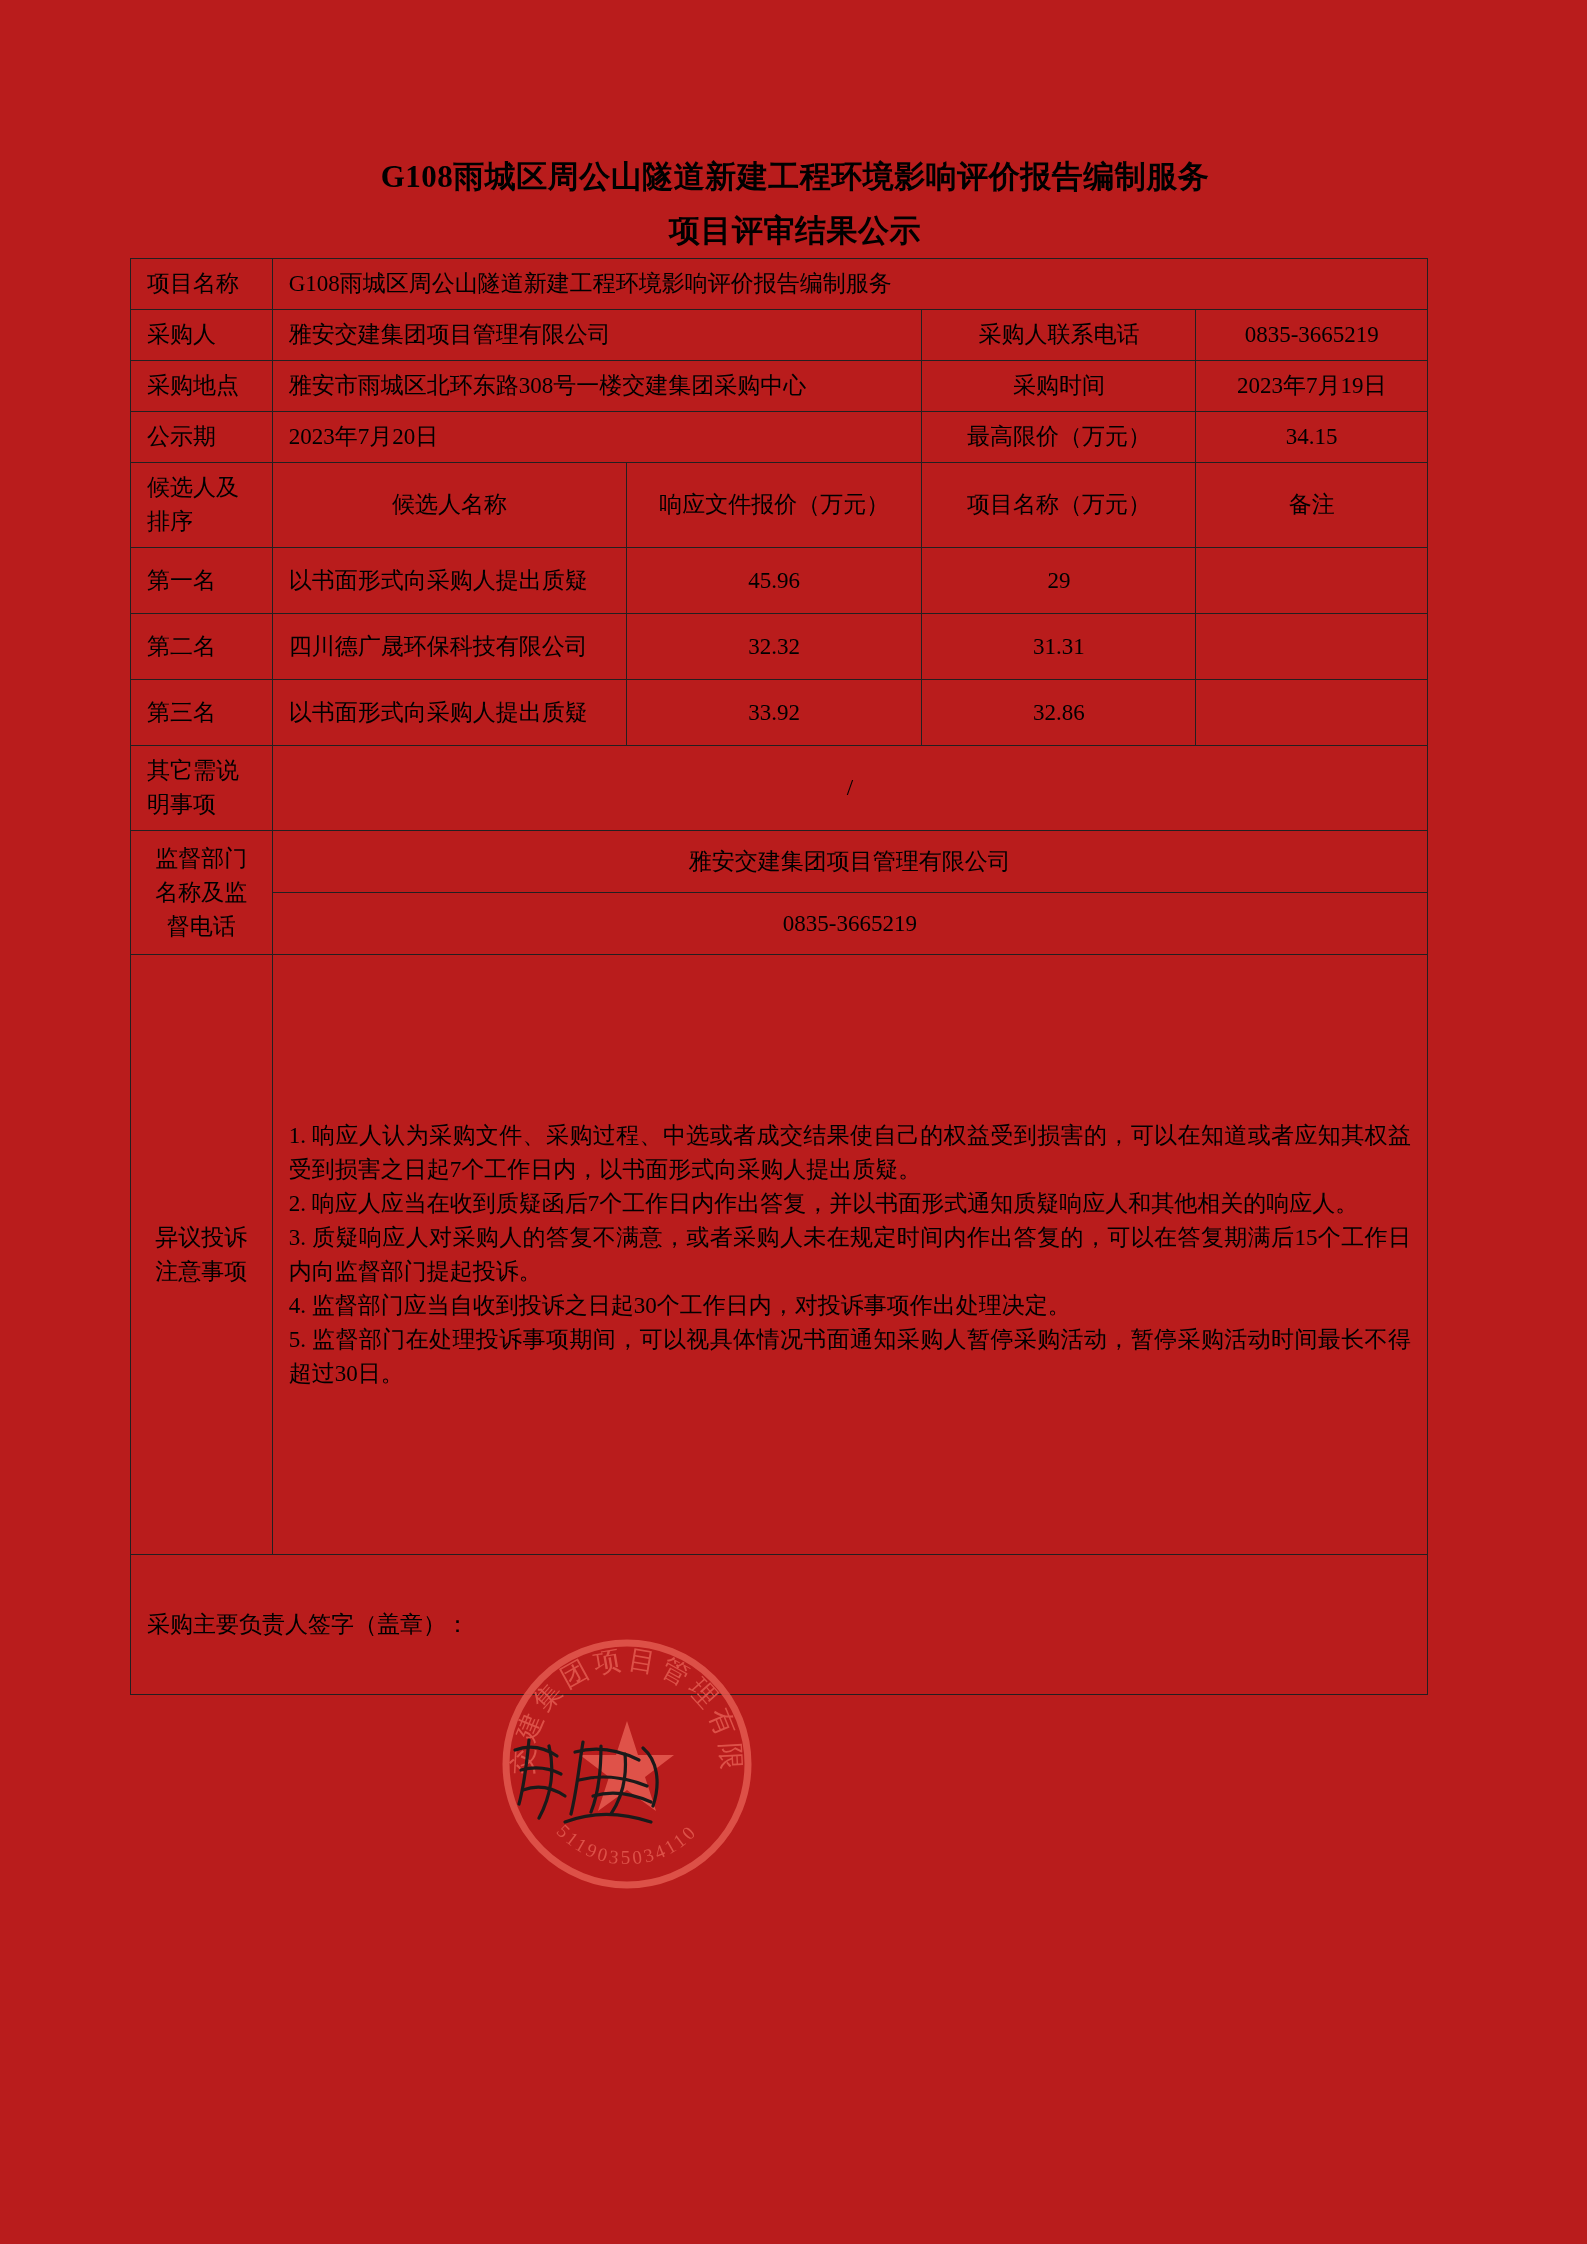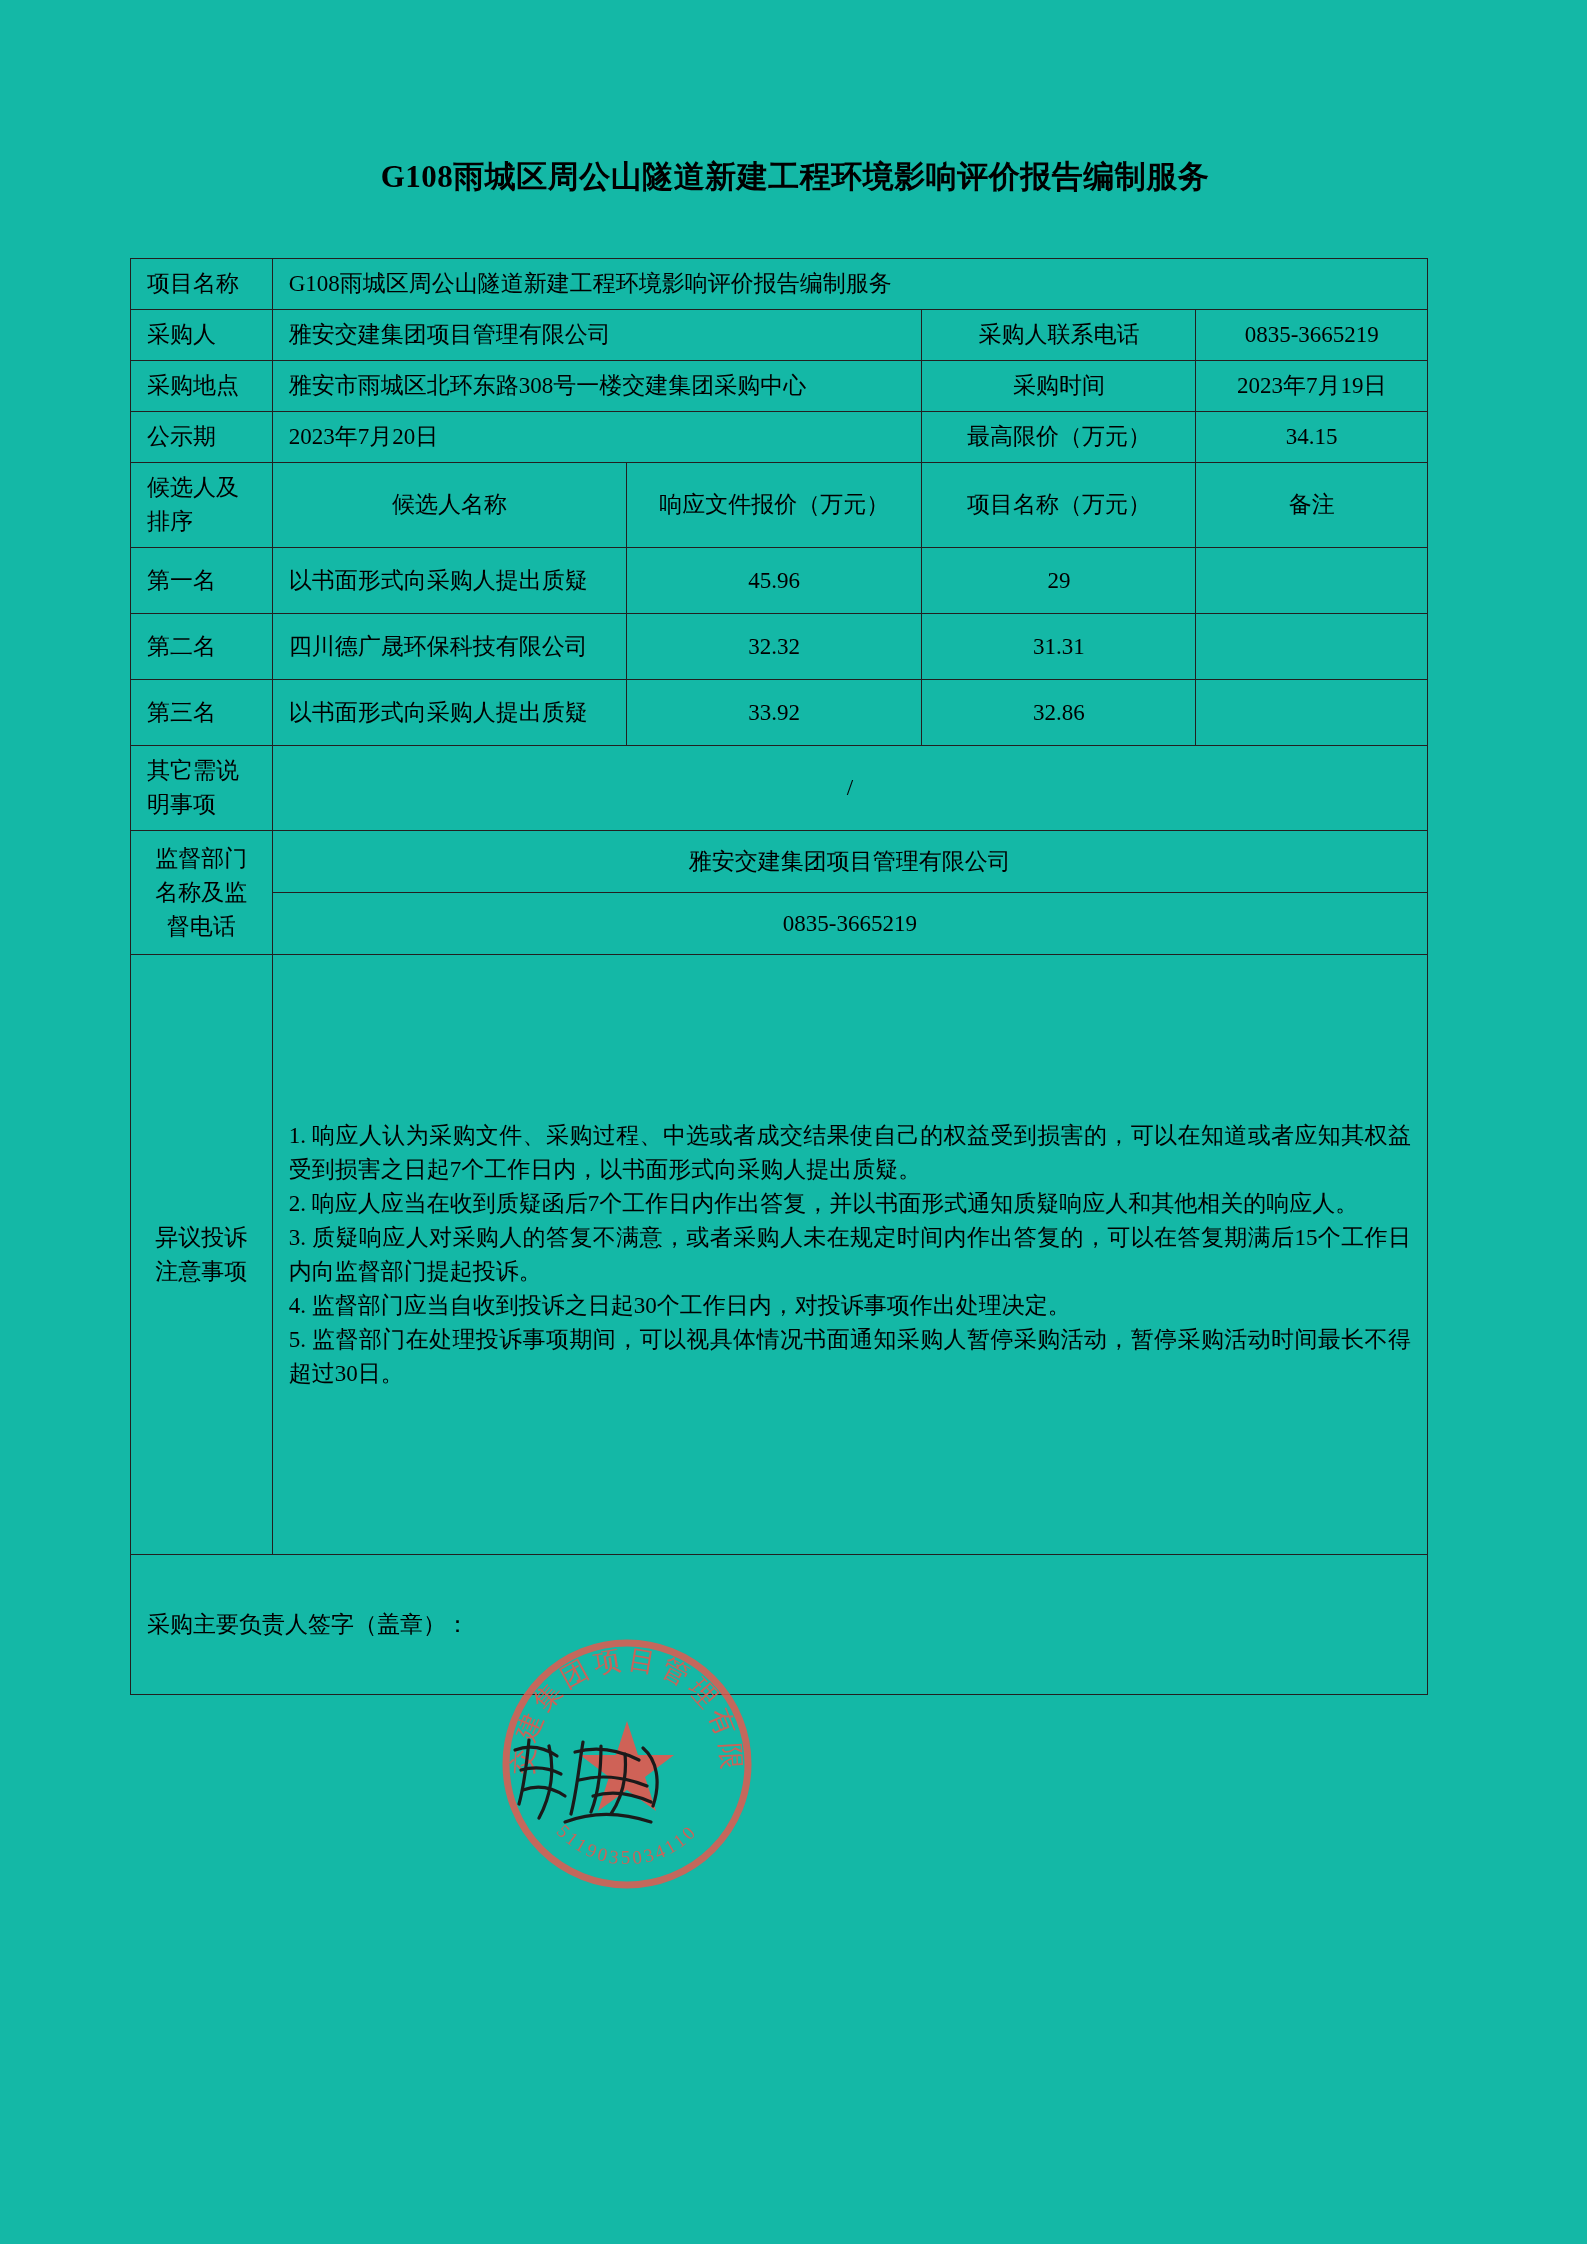--- a/index.html
+++ b/index.html
@@ -14,21 +14,21 @@
     font-family: "Liberation Serif", "DejaVu Serif", serif;
     color: #000000;
     position: relative;
     overflow: hidden;
   }
   .page {
     position: absolute;
     left: 0; top: 0;
     width: 1587px;
     height: 2244px;
-    background: #14b8a6;
+    background: #b91c1c;
   }
   .title-wrap {
     position: absolute;
     left: 130px;
     top: 150px;
     width: 1330px;
     text-align: center;
   }
   .title-line {
     font-size: 31px;
@@ -107,20 +107,21 @@
     pointer-events: none;
   }
 </style>
 </head>
 <body>
 
 <div class="page">
 
   <div class="title-wrap">
     <div class="title-line">G108雨城区周公山隧道新建工程环境影响评价报告编制服务</div>
+    <div class="title-line">项目评审结果公示</div>
   </div>
 
   <table class="main">
     <colgroup>
       <col style="width:120px">
       <col style="width:300px">
       <col style="width:250px">
       <col style="width:232px">
       <col style="width:196px">
     </colgroup>

